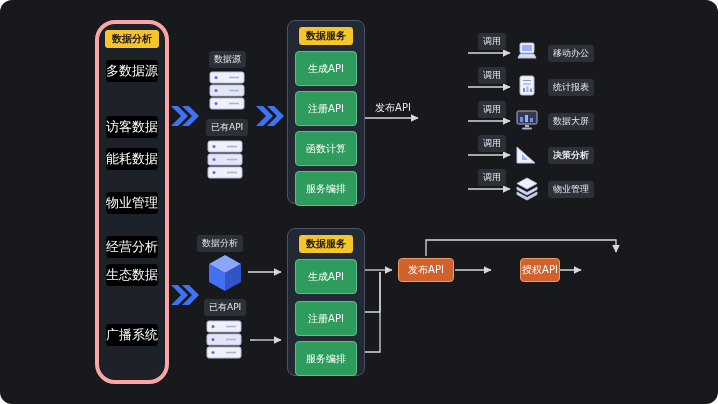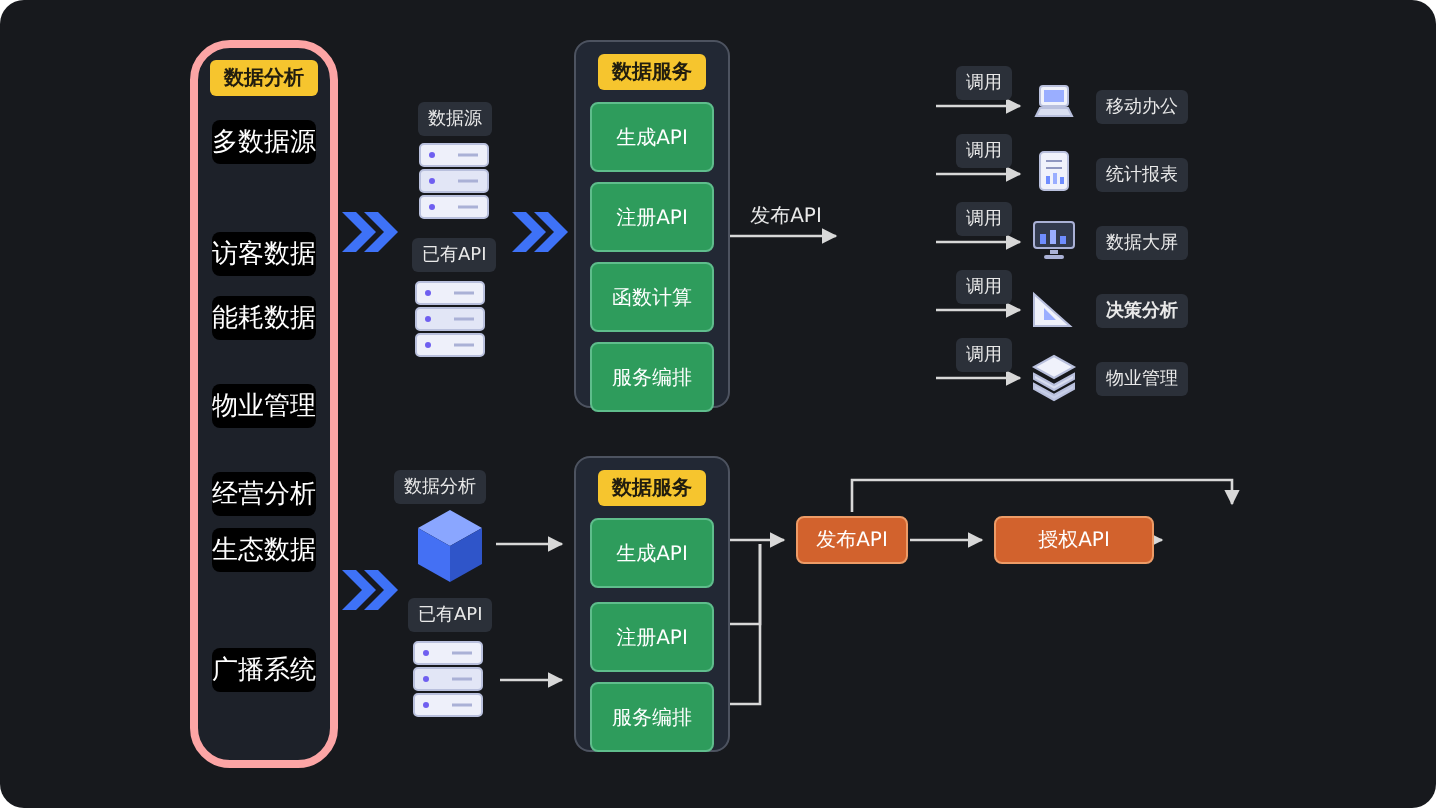--- a/index.html
+++ b/index.html
@@ -218,15 +218,15 @@
   </div>
 
   <div class="abs svc" style="left:287px;top:228px;width:76px;height:146px;">
     <div class="ybadge">数据服务</div>
     <div class="greenbtn" style="top:30px">生成API</div>
     <div class="greenbtn" style="top:72px">注册API</div>
     <div class="greenbtn" style="top:112px">服务编排</div>
   </div>
 
   <div class="orangebtn" style="left:398px;top:258px;width:56px;">发布API</div>
-  <div class="orangebtn" style="left:497px;top:258px;width:80px;">授权API</div>
+  <div class="orangebtn" style="left:520px;top:258px;width:40px;">授权API</div>
 
 </div>
 
 </body></html>

